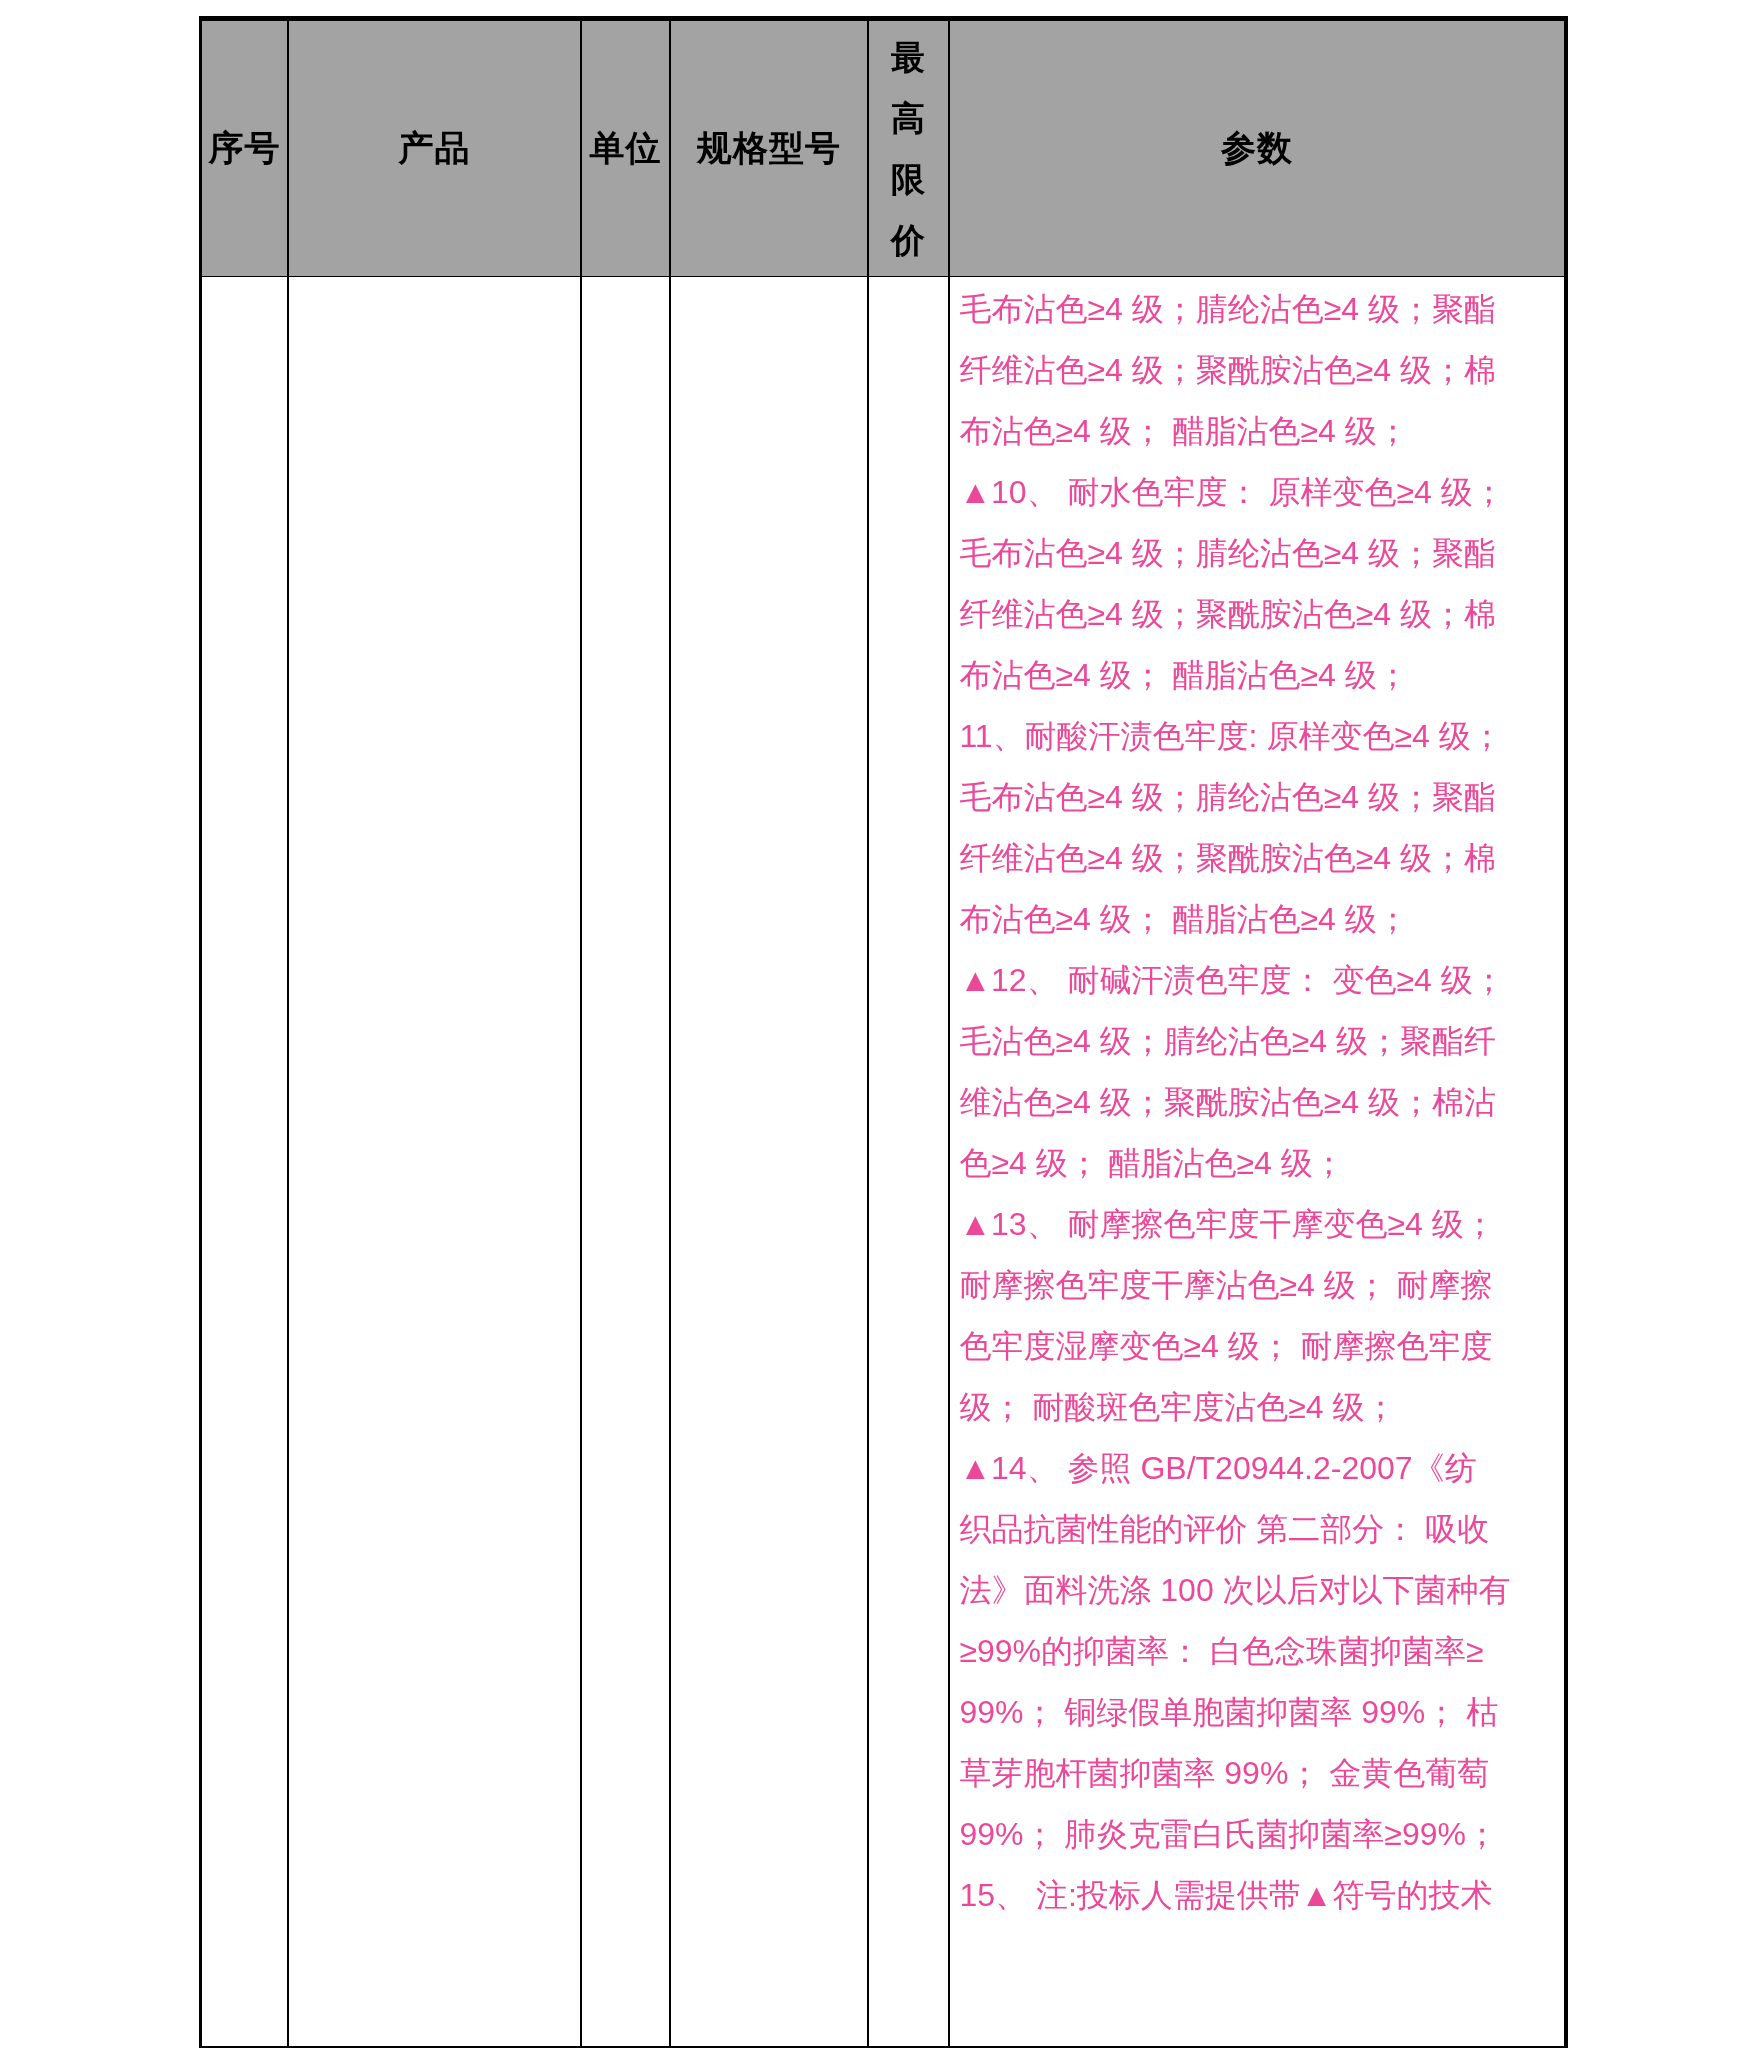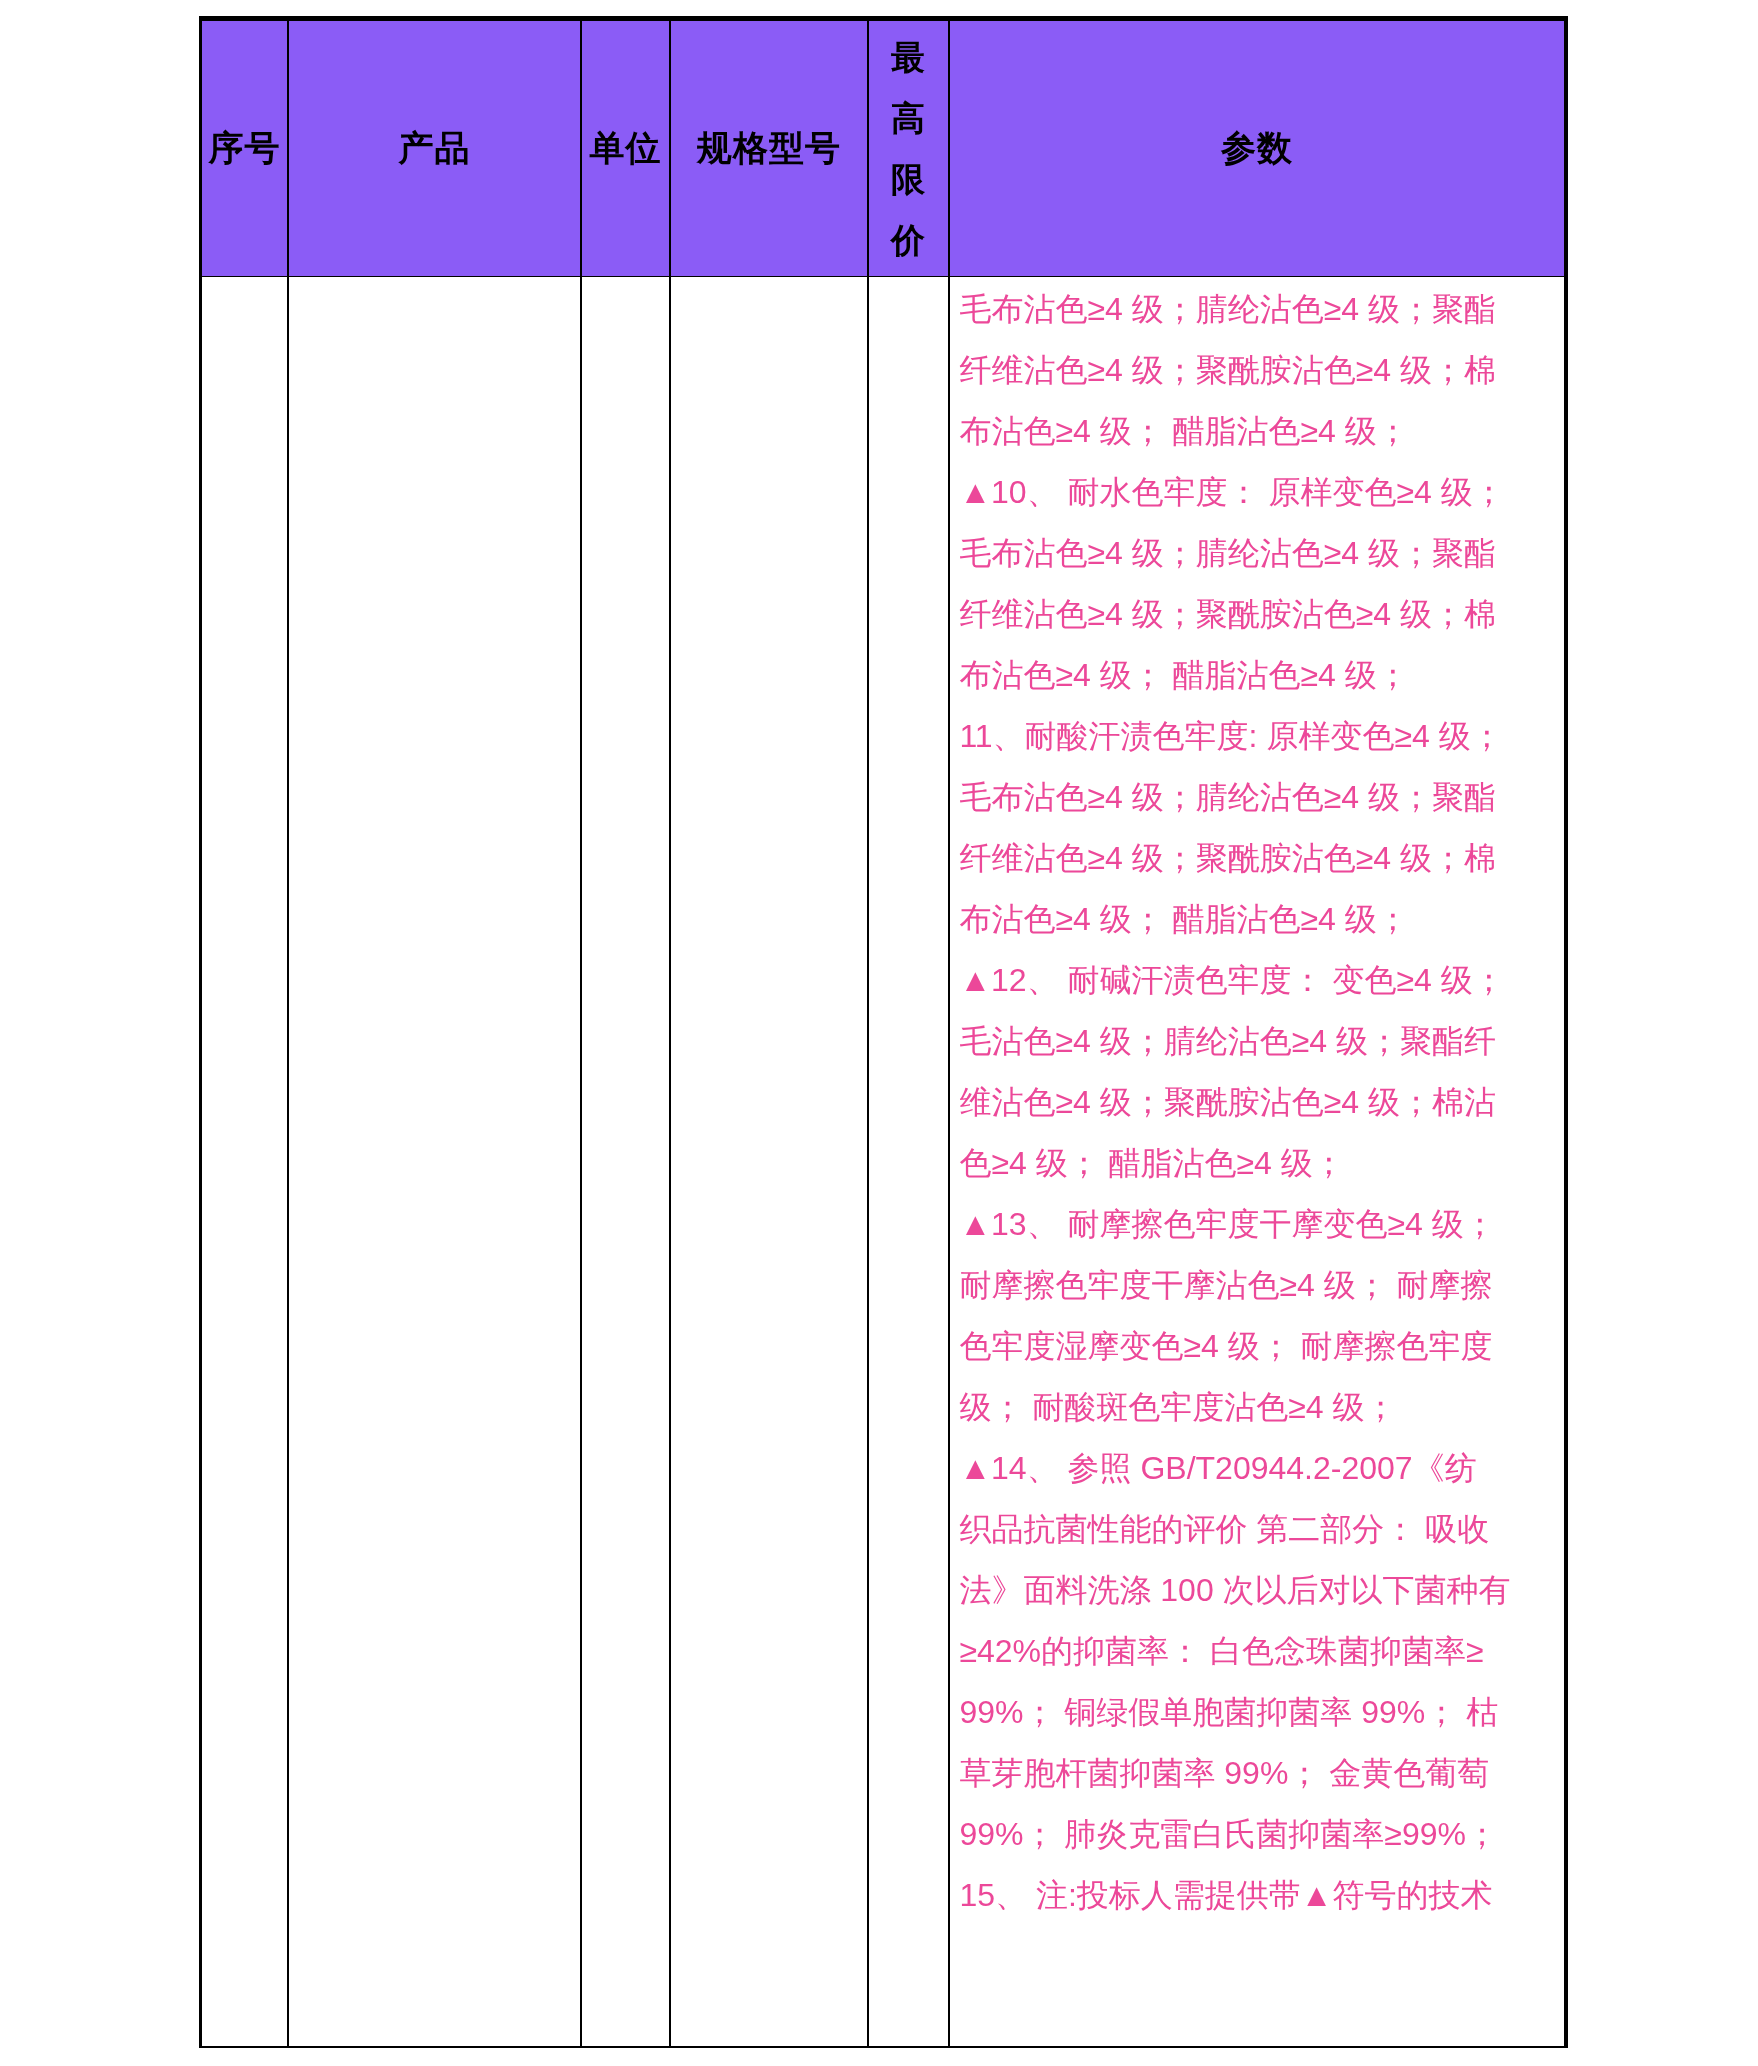--- a/index.html
+++ b/index.html
@@ -26,21 +26,21 @@
     border-left: 3.9px solid #000;
     border-right: 4.4px solid #000;
     border-bottom: 2.2px solid #000;
     display: grid;
     grid-template-columns: 87px 293px 89px 198px 81px 1fr;
     grid-template-rows: 256px 1fr;
     background: #ffffff;
   }
   .cell {
     box-sizing: border-box;
-    background: #8b5cf6;
+    background: #a3a3a3;
   }
   .col-divider {
     border-right: 2.2px solid #000;
   }
   .header-cell {
     border-bottom: 1.7px solid #000;
     display: flex;
     align-items: center;
     justify-content: center;
     font-size: 35px;
@@ -122,21 +122,21 @@
         <div class="param-line">毛沾色≥4 级；腈纶沾色≥4 级；聚酯纤</div>
         <div class="param-line">维沾色≥4 级；聚酰胺沾色≥4 级；棉沾</div>
         <div class="param-line">色≥4 级； 醋脂沾色≥4 级；</div>
         <div class="param-line">▲13、 耐摩擦色牢度干摩变色≥4 级；</div>
         <div class="param-line">耐摩擦色牢度干摩沾色≥4 级； 耐摩擦</div>
         <div class="param-line">色牢度湿摩变色≥4 级； 耐摩擦色牢度</div>
         <div class="param-line">级； 耐酸斑色牢度沾色≥4 级；</div>
         <div class="param-line">▲14、 参照 GB/T20944.2-2007《纺</div>
         <div class="param-line">织品抗菌性能的评价 第二部分： 吸收</div>
         <div class="param-line">法》面料洗涤 100 次以后对以下菌种有</div>
-        <div class="param-line">≥42%的抑菌率： 白色念珠菌抑菌率≥</div>
+        <div class="param-line">≥99%的抑菌率： 白色念珠菌抑菌率≥</div>
         <div class="param-line">99%； 铜绿假单胞菌抑菌率 99%； 枯</div>
         <div class="param-line">草芽胞杆菌抑菌率 99%； 金黄色葡萄</div>
         <div class="param-line">99%； 肺炎克雷白氏菌抑菌率≥99%；</div>
         <div class="param-line">15、 注:投标人需提供带▲符号的技术</div>
       </div>
 
   </div>
 </div>
 
 

